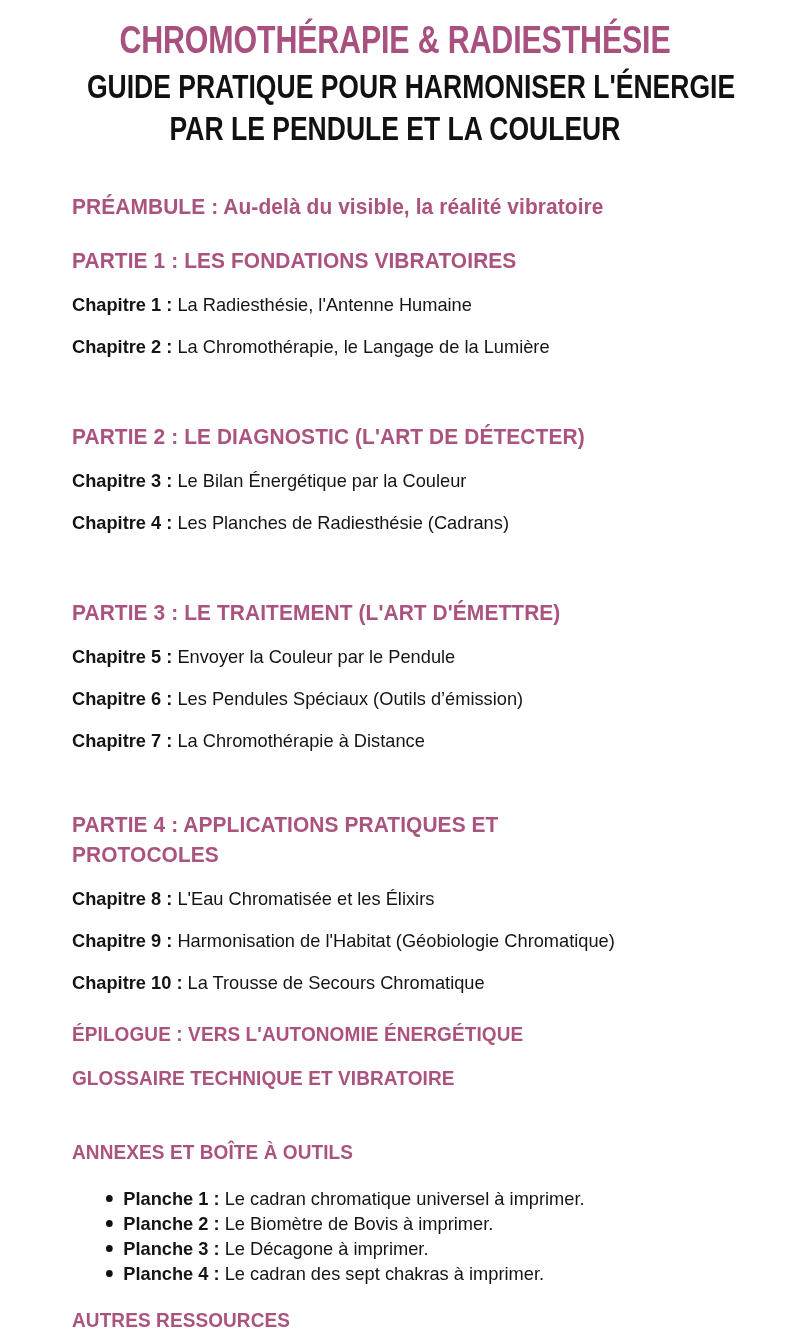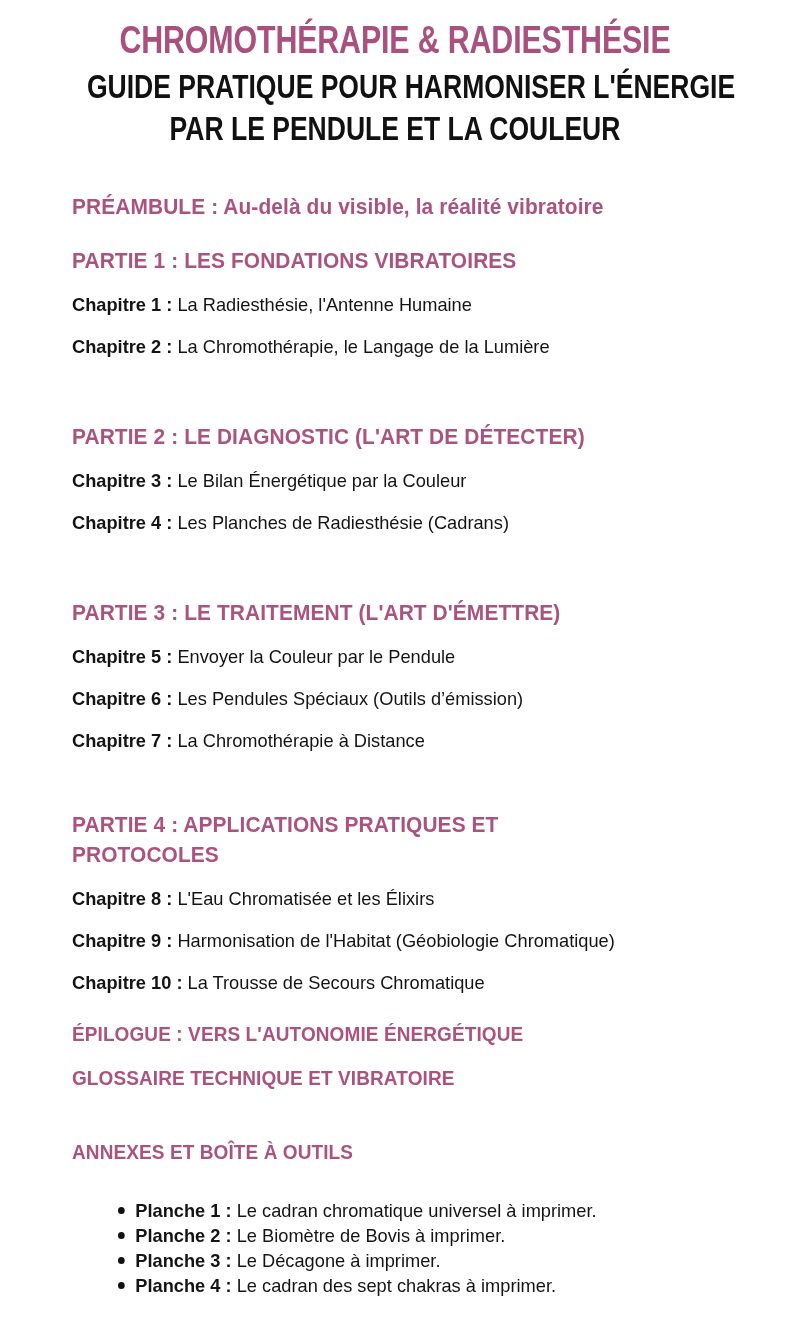--- a/index.html
+++ b/index.html
@@ -99,21 +99,21 @@
   
   .gap-sm  { height: 16px; }
   .gap-md  { height: 24px; }
   .gap-lg  { height: 46px; }
   .gap-xl  { height: 56px; }
   .gap-xxl { height: 62px; }
 
   
   .planches {
     list-style: none;
-    margin: 16px;
+    margin: 4px;
     padding: 0 0 0 30px;
   }
   .planches li {
     position: relative;
     font-family: "Liberation Sans Narrow", "Liberation Sans", sans-serif;
     font-size: 19px;
     line-height: 25px;
     color: #141414;
     padding-left: 18px;
     transform: scaleX(0.96);

